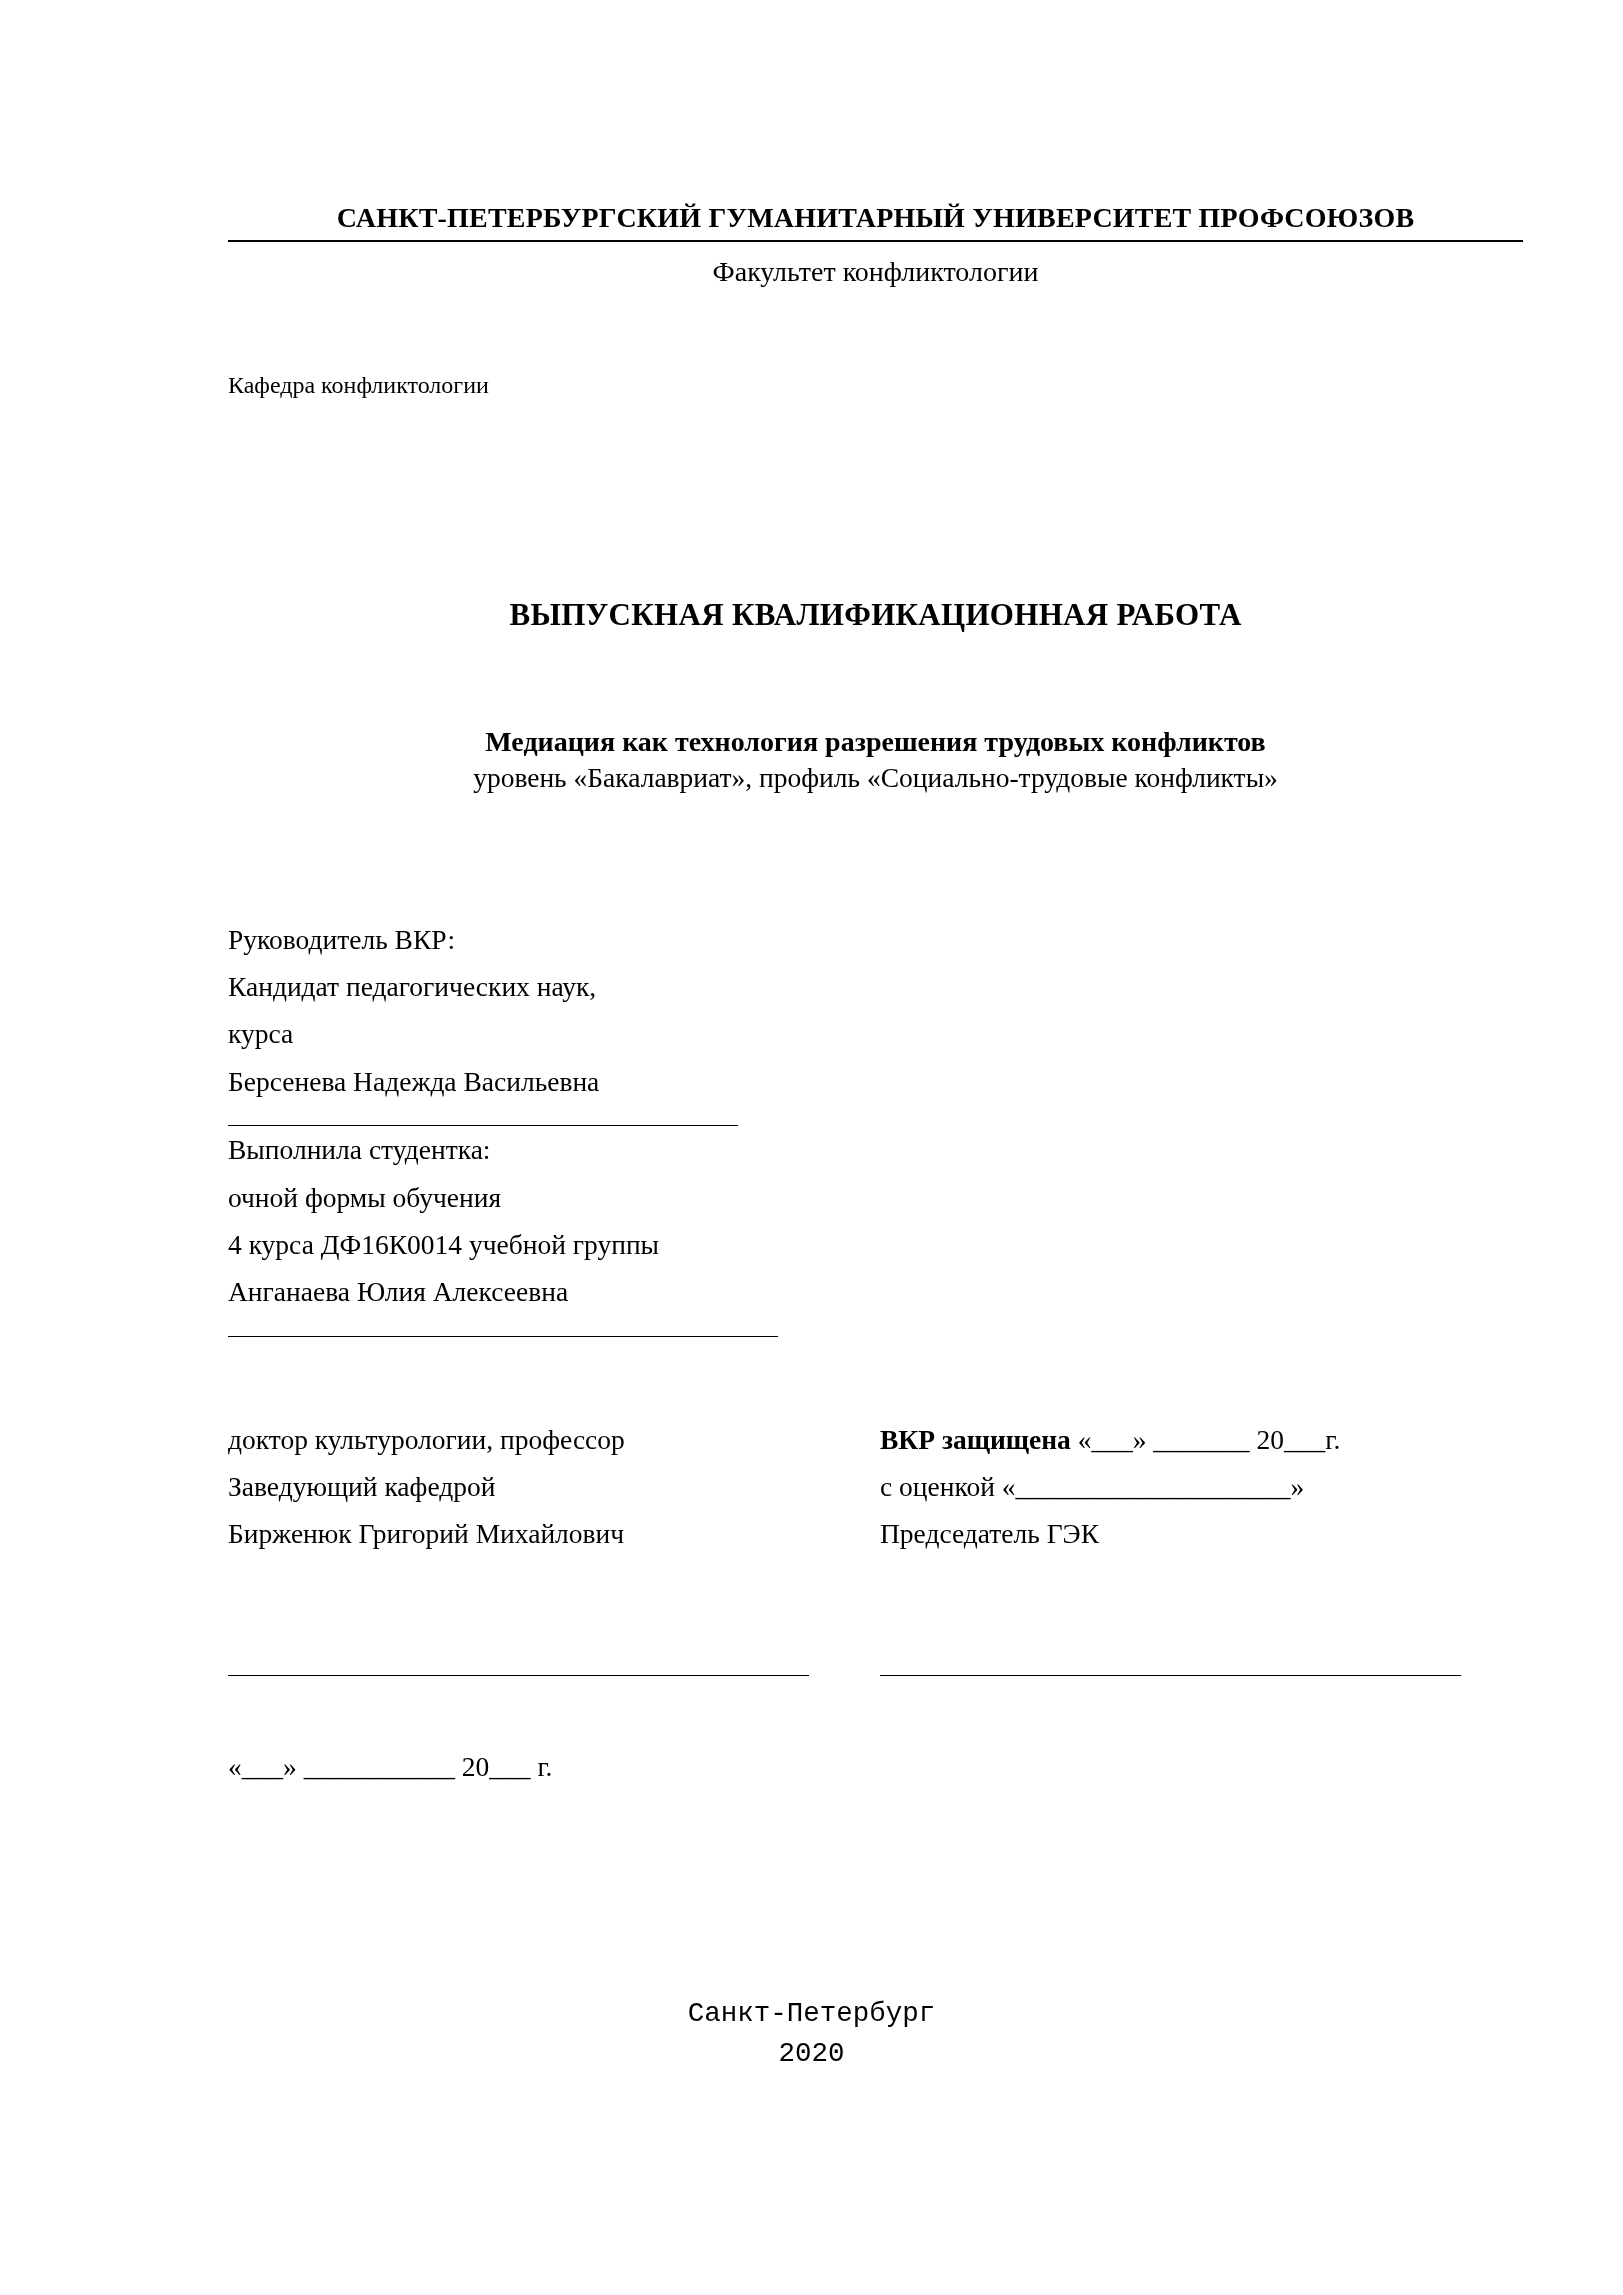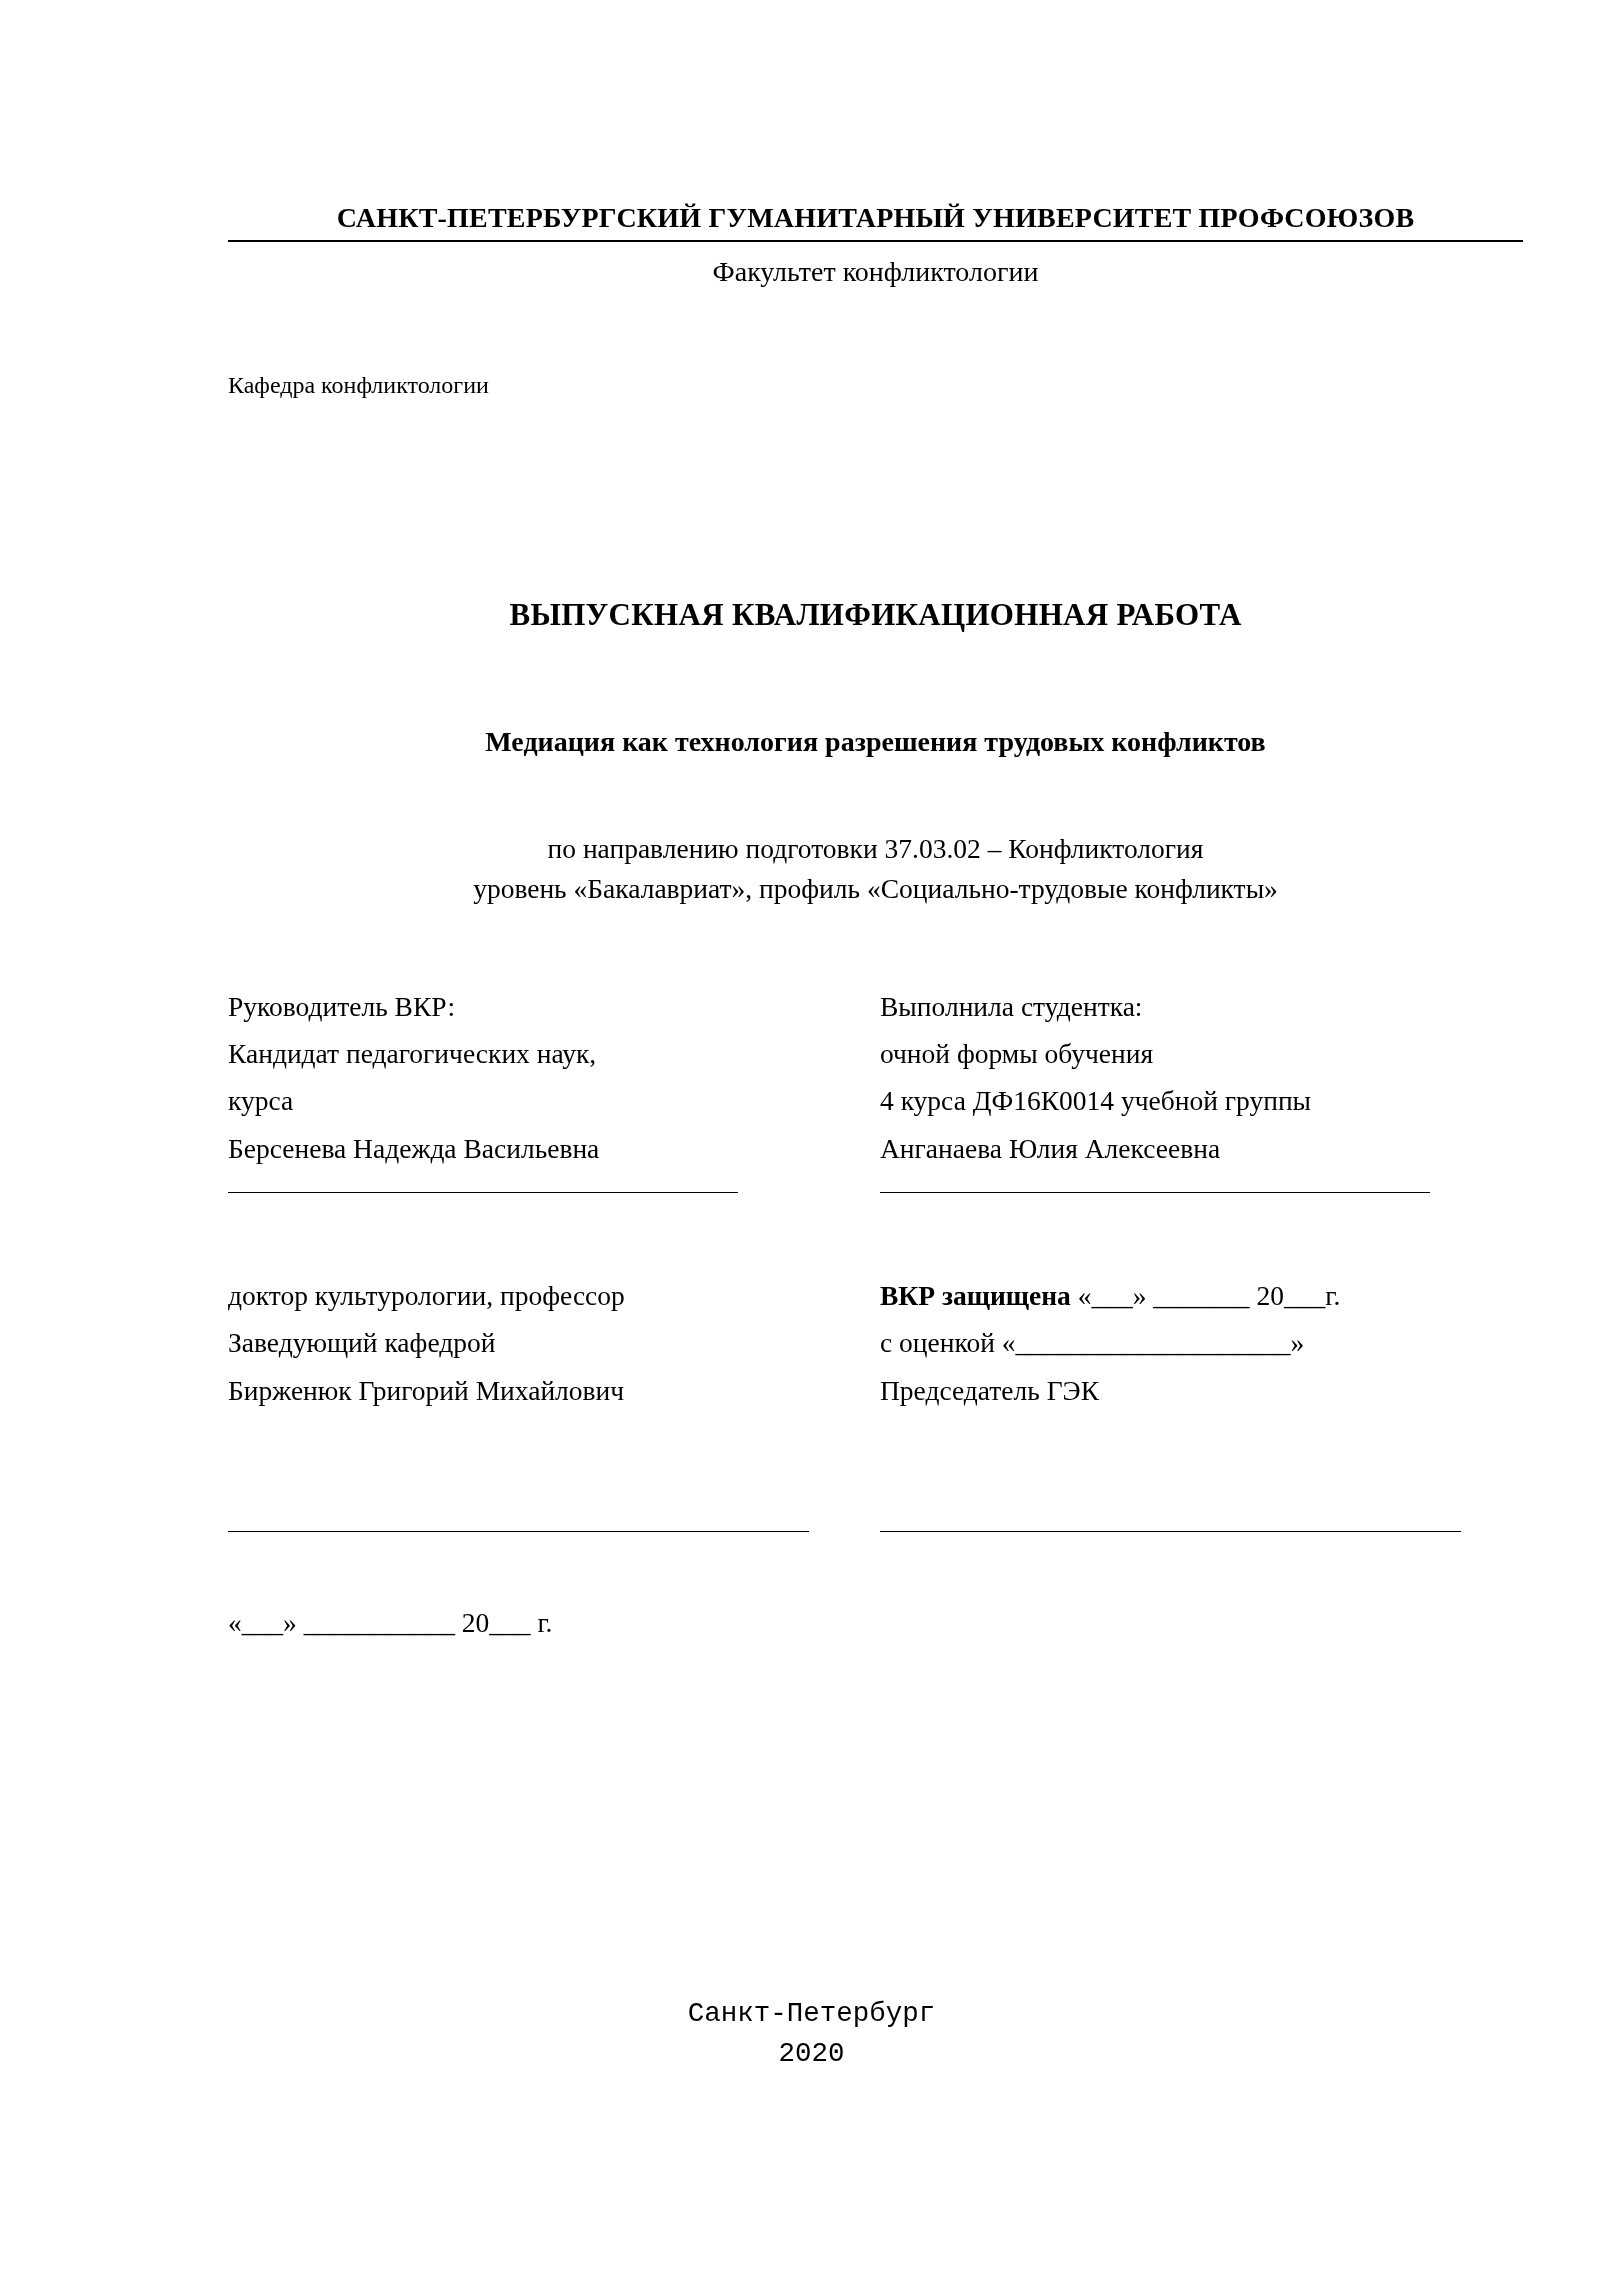--- a/index.html
+++ b/index.html
@@ -76,21 +76,22 @@
   .program-line {
     text-align: center;
     font-size: 27.5px;
     margin-top: 71px;
     line-height: 1.45;
   }
 
   
   .cols {
     display: flex;
-    margin-top: 74px;
+    margin-top: 118px;
+    flex-direction: column;
   }
   .col-left {
     width: 652px;
     box-sizing: border-box;
   }
   .col-right {
     flex: 1;
   }
   .ln {
     font-size: 27.5px;
@@ -156,21 +157,20 @@
 
   <div class="content">
 
     <div class="univ-title">САНКТ-ПЕТЕРБУРГСКИЙ ГУМАНИТАРНЫЙ УНИВЕРСИТЕТ ПРОФСОЮЗОВ</div>
     <div class="univ-rule"></div>
     <div class="faculty">Факультет конфликтологии</div>
     <div class="department">Кафедра конфликтологии</div>
 
     <div class="doc-type">ВЫПУСКНАЯ КВАЛИФИКАЦИОННАЯ РАБОТА</div>
     <div class="doc-title">Медиация как технология разрешения трудовых конфликтов</div>
-    <div class="program-line">по направлению подготовки 37.03.02 – Конфликтология</div>
     <div class="program-line" style="margin-top:0">уровень «Бакалавриат», профиль «Социально-трудовые конфликты»</div>
 
     <div class="cols">
       <div class="col-left">
         <div class="ln">Руководитель ВКР:</div>
         <div class="ln">Кандидат педагогических наук,</div>
         <div class="ln">курса</div>
         <div class="ln">Берсенева Надежда Васильевна</div>
         <div class="sig-rule-left"></div>
       </div>

